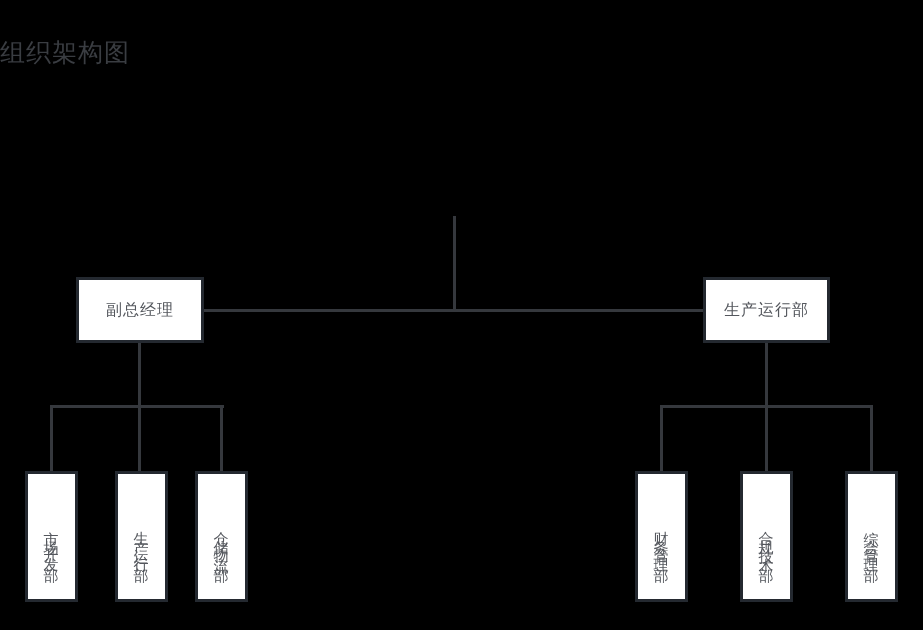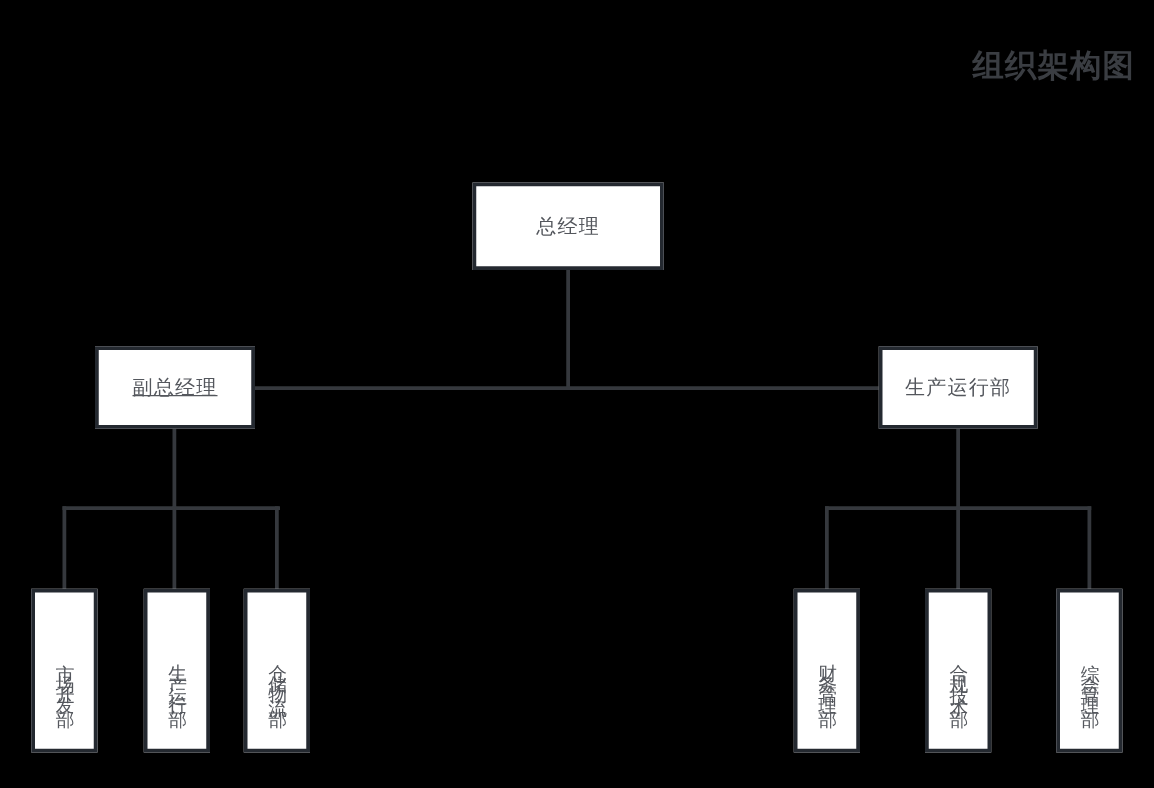--- a/index.html
+++ b/index.html
@@ -13,40 +13,40 @@
     width: 923px;
     height: 630px;
     background: #000000;
     overflow: hidden;
   }
   .chart-title {
     position: absolute;
     left: 0;
     top: 36px;
     width: 908px;
-    text-align: right;
+    text-align: left;
     font-size: 25px;
-    font-weight: bold;
+    font-weight: normal;
     color: #3a3d42;
     letter-spacing: 1px;
   }
   .node {
     position: absolute;
     box-sizing: border-box;
     background: #ffffff;
     border: 3px solid #242930;
     display: flex;
     align-items: center;
     justify-content: center;
     color: #54575d;
     font-size: 16px;
     letter-spacing: 1px;
   }
   .node.root    { left: 378px; top: 146px; width: 153px; height: 70px; }
-  .node.branch-l{ left: 76px;  top: 277px; width: 128px; height: 66px; text-decoration: underline; }
+  .node.branch-l{ left: 76px;  top: 277px; width: 128px; height: 66px; }
   .node.branch-r{ left: 703px; top: 277px; width: 127px; height: 66px; }
   .node.vnode   { top: 471px; width: 53px; height: 131px; font-size: 15px; }
   .node.c-l1 { left: 25px; }
   .node.c-l2 { left: 115px; }
   .node.c-l3 { left: 195px; }
   .node.c-r1 { left: 635px; }
   .node.c-r2 { left: 740px; }
   .node.c-r3 { left: 845px; }
   .vlabel {
     writing-mode: vertical-rl;
@@ -89,23 +89,20 @@
   <div class="line v l-left-c1"></div>
   <div class="line v l-left-c2"></div>
   <div class="line v l-left-c3"></div>
 
   <div class="line v l-right-stem"></div>
   <div class="line h l-right-dist"></div>
   <div class="line v l-right-c1"></div>
   <div class="line v l-right-c2"></div>
   <div class="line v l-right-c3"></div>
 
-  <div class="node root">
-    <span>总经理</span>
-  </div>
 
   <div class="node branch-l">
     <span>副总经理</span>
   </div>
 
   <div class="node branch-r">
     <span>生产运行部</span>
   </div>
 
   <div class="node vnode c-l1">

